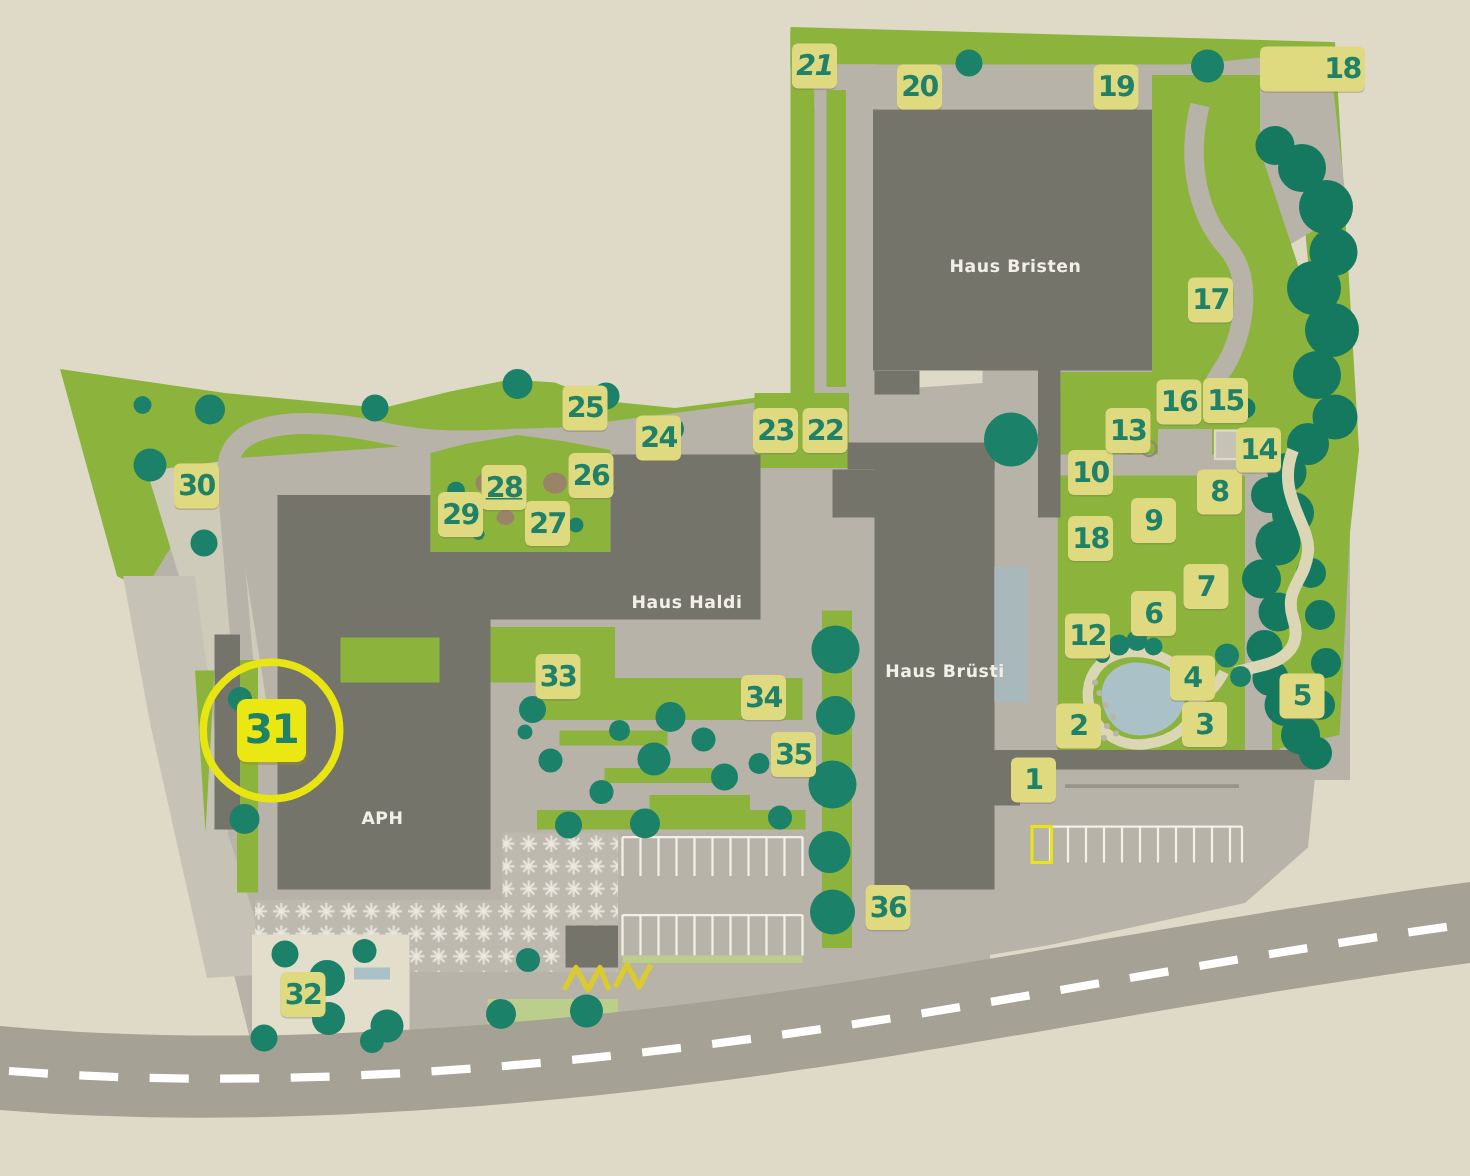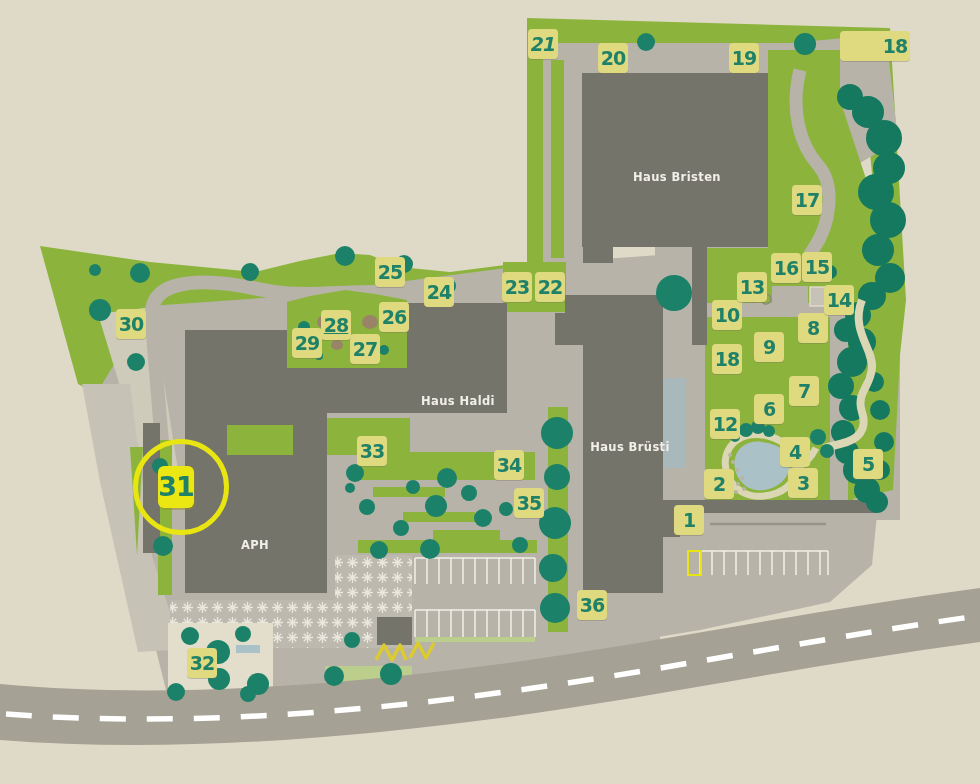--- a/index.html
+++ b/index.html
@@ -3,21 +3,21 @@
 <meta charset="utf-8">
 <style>
   html,body{margin:0;padding:0;background:#DFDAC8;}
   #stage{position:relative;width:980px;height:784px;overflow:hidden;background:#DFDAC8;
          font-family:"DejaVu Sans",sans-serif;}
   #map-art{position:absolute;left:0;top:0;}
   #marker-layer{position:absolute;left:0;top:0;width:980px;height:784px;}
   .badge{position:absolute;width:30px;height:30px;background:#DFD980;color:#1F8168;
          font-weight:bold;font-size:19px;line-height:30px;text-align:center;
          border-radius:4px;letter-spacing:-1px;box-shadow:0 1px 0 rgba(120,115,90,.35);}
-  .badge-hl{width:36px;height:42px;background:#EAE712;font-size:27px;line-height:42px;
+  .badge-hl{width:46px;height:42px;background:#EAE712;font-size:27px;line-height:42px;
             border-radius:6px;box-shadow:1px 2px 0 rgba(150,140,40,.45);}
   .highlight-ring{position:absolute;width:96px;height:96px;border:5px solid #E8E512;
                   border-radius:50%;box-sizing:border-box;}
   .bldg-label{position:absolute;transform:translate(-50%,-50%);color:#F1EFE8;
               font-weight:bold;font-size:11.5px;letter-spacing:.4px;white-space:nowrap;margin-top:19px;}
 </style>
 </head>
 <body>
 
 <div id="stage">

